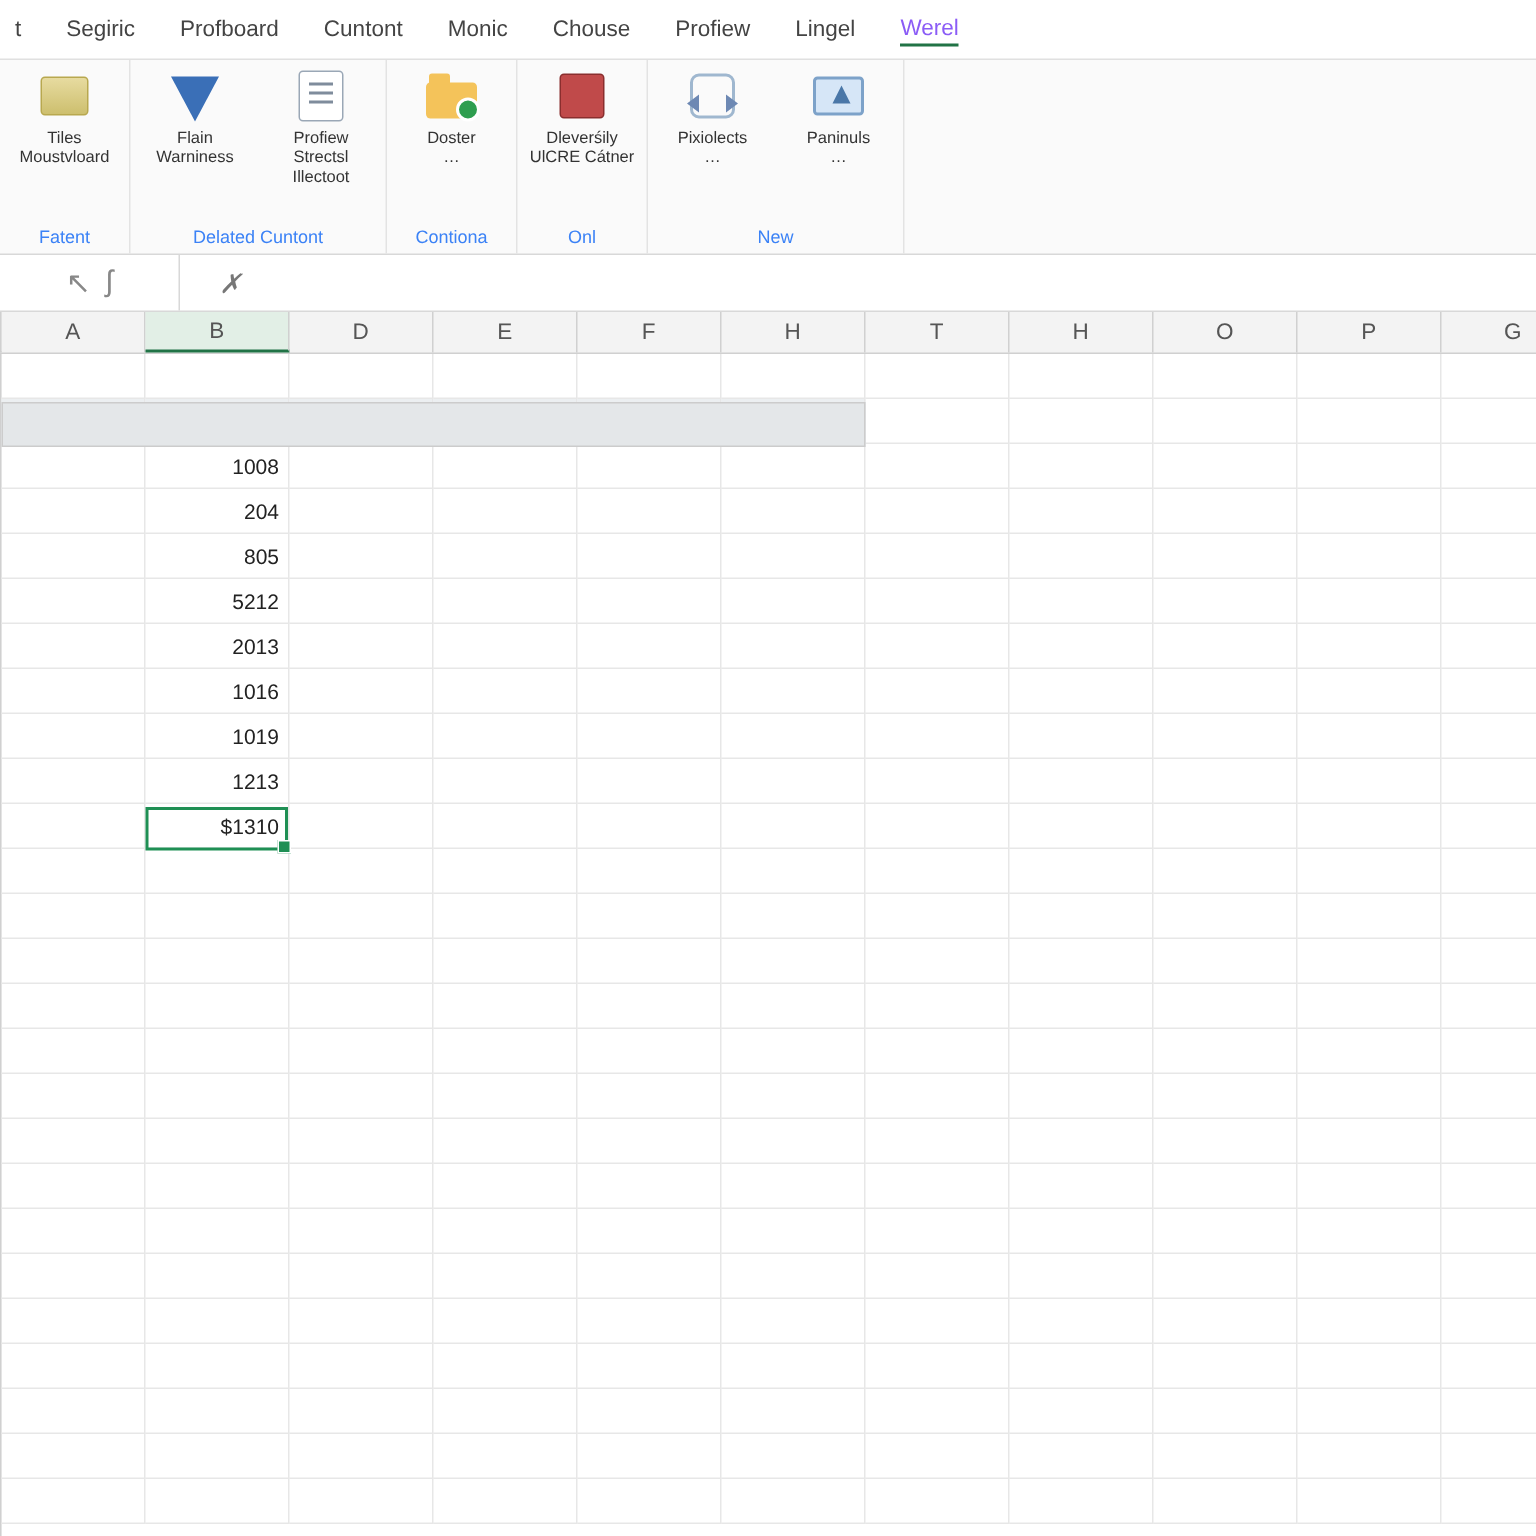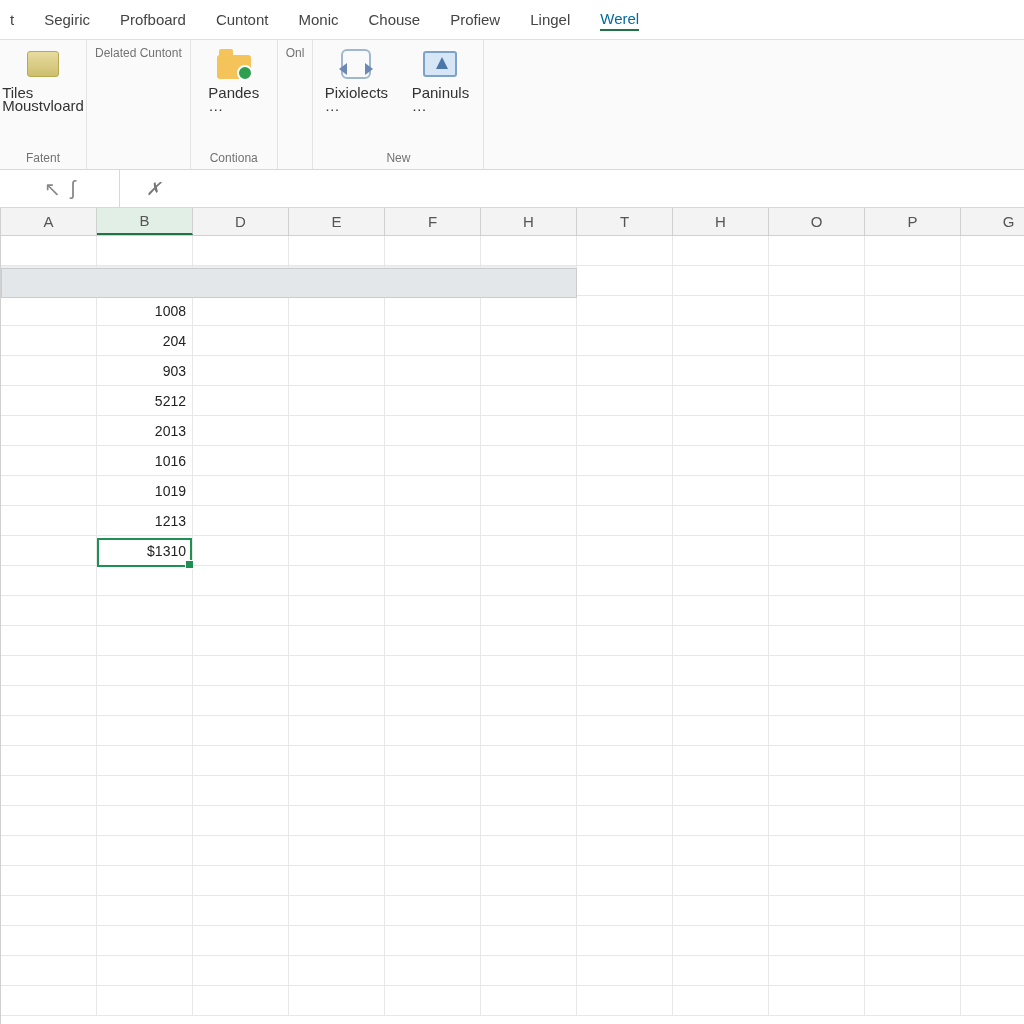--- a/index.html
+++ b/index.html
@@ -2,30 +2,30 @@
 <html><head>
 <meta charset="utf-8">
 <style>
   * { box-sizing: border-box; margin: 0; padding: 0; }
   html, body { width: 1024px; height: 1024px; font-family: "Segoe UI", Arial, sans-serif; background: #fff; overflow: hidden; }
   body { display: flex; flex-direction: column; }
 
   
   .tabs { display: flex; align-items: center; height: 40px; padding-left: 10px; gap: 30px; font-size: 15px; color: #444; border-bottom: 1px solid #e0e0e0; }
   .tabs .tab { cursor: pointer; padding: 2px 0; }
-  .tabs .tab.active { color: #0369a1; border-bottom: 2px solid #217346; }
+  .tabs .tab.active { color: #8b5cf6; border-bottom: 2px solid #217346; }
 
   
   .ribbon { display: flex; height: 130px; border-bottom: 1px solid #d8d8d8; background: #fafafa; }
   .rgroup { display: flex; flex-direction: column; border-right: 1px solid #e3e3e3; padding: 4px 8px 0 8px; }
   .rgroup .items { display: flex; gap: 14px; flex: 1; align-items: flex-start; }
-  .rgroup .glabel { font-size: 12px; color: #737373; text-align: center; padding: 2px 0 4px 0; }
+  .rgroup .glabel { font-size: 12px; color: #3b82f6; text-align: center; padding: 2px 0 4px 0; }
   .ritem { display: flex; flex-direction: column; align-items: center; width: 70px; cursor: pointer; }
   .ritem .ico { width: 36px; height: 36px; margin: 2px 0 4px 0; display:flex; align-items:center; justify-content:center; }
-  .ritem .lbl { font-size: 15px; line-height: 13px; color: #333; white-space: pre-line; }
+  .ritem .lbl { font-size: 11px; line-height: 13px; color: #333; text-align: center; white-space: pre-line; }
 
   
   .ic-doc { width:28px; height:34px; background:#fffbe6; border:1px solid #d1c27a; border-radius:3px; position:relative; }
   .ic-doc::after{content:"";position:absolute;right:0;top:0;width:10px;height:10px;background:#f0e6a0;border-left:1px solid #d1c27a;border-bottom:1px solid #d1c27a;}
   .ic-card{width:32px;height:26px;background:linear-gradient(#e7dba0,#cdbf6e);border:1px solid #b8a84f;border-radius:3px;}
   .ic-gear{width:30px;height:34px;background:#eef3fb;border:1px solid #a9bad4;border-radius:3px;position:relative;}
   .ic-gear::after{content:"";position:absolute;left:6px;top:18px;width:14px;height:14px;border-radius:50%;background:#6d88b3;}
   .ic-shield{width:0;height:0;border-left:16px solid transparent;border-right:16px solid transparent;border-top:30px solid #3a6fb7;margin-top:4px;}
   .ic-list{width:30px;height:34px;background:#fff;border:1px solid #9aa7b6;border-radius:3px;position:relative;}
   .ic-list::before{content:"";position:absolute;left:6px;top:7px;width:16px;height:2px;background:#7f8c9c;box-shadow:0 6px 0 #7f8c9c,0 12px 0 #7f8c9c;}
@@ -94,35 +94,60 @@
           <div class="ico">
             <div class="ic-card"></div>
           </div>
           <div class="lbl">Tiles
 Moustvloard</div>
         </div>
       </div>
       <div class="glabel">Fatent</div>
     </div>
     <div class="rgroup">
+      <div class="items">
+        <div class="ritem">
+          <div class="ico">
+            <div class="ic-shield"></div>
+          </div>
+          <div class="lbl">Flain
+Warniness</div>
+        </div>
+        <div class="ritem">
+          <div class="ico">
+            <div class="ic-list"></div>
+          </div>
+          <div class="lbl">Profiew
+Strectsl Illectoot</div>
+        </div>
+      </div>
       <div class="glabel">Delated Cuntont</div>
     </div>
     <div class="rgroup">
       <div class="items">
         <div class="ritem">
           <div class="ico">
             <div class="ic-folder"></div>
           </div>
-          <div class="lbl">Pandes
+          <div class="lbl">Doster
 …</div>
         </div>
       </div>
       <div class="glabel">Contiona</div>
     </div>
     <div class="rgroup">
+      <div class="items">
+        <div class="ritem">
+          <div class="ico">
+            <div class="ic-chip"></div>
+          </div>
+          <div class="lbl">Dleverśily
+UlCRE Cátner</div>
+        </div>
+      </div>
       <div class="glabel">Onl</div>
     </div>
     <div class="rgroup">
       <div class="items">
         <div class="ritem">
           <div class="ico">
             <div class="ic-arrows"></div>
           </div>
           <div class="lbl">Pixiolects
 …</div>
@@ -244,21 +269,21 @@
           <div class="cell"></div>
           <div class="cell"></div>
           <div class="cell"></div>
           <div class="cell"></div>
           <div class="cell"></div>
           <div class="cell"></div>
           <div class="cell"></div>
         </div>
         <div class="row">
           <div class="cell"></div>
-          <div class="cell right">903</div>
+          <div class="cell right">805</div>
           <div class="cell"></div>
           <div class="cell"></div>
           <div class="cell"></div>
           <div class="cell"></div>
           <div class="cell"></div>
           <div class="cell"></div>
           <div class="cell"></div>
           <div class="cell"></div>
           <div class="cell"></div>
         </div>

